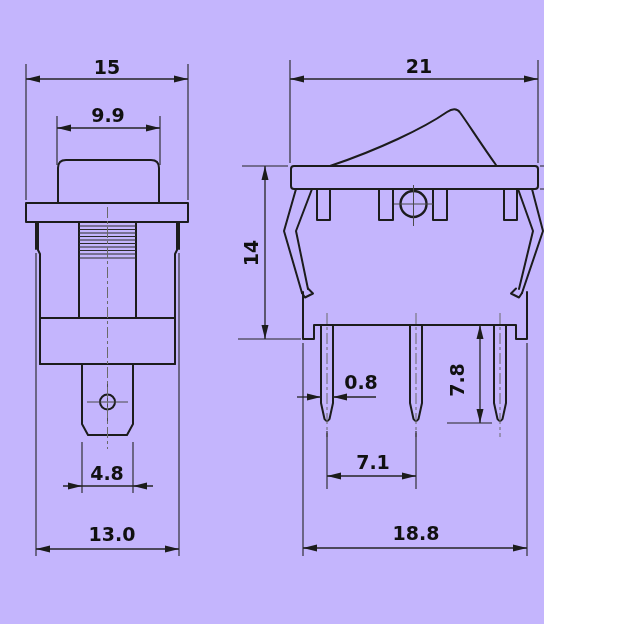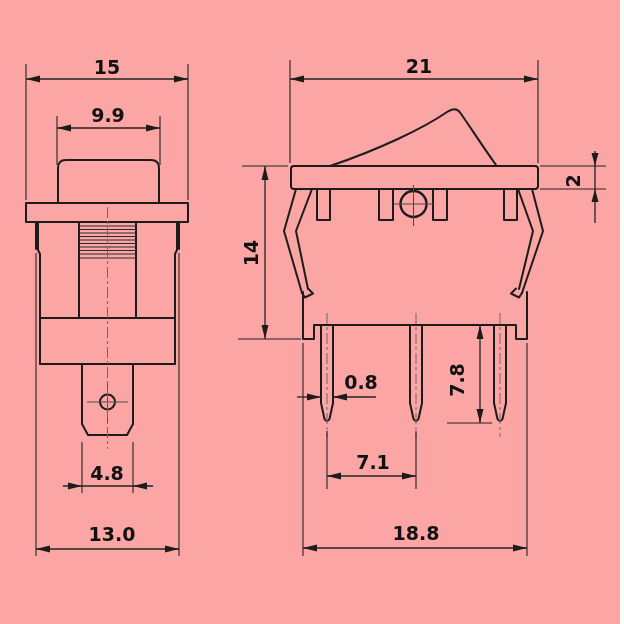--- a/index.html
+++ b/index.html
@@ -1,16 +1,16 @@
 <!DOCTYPE html>
 <html><head>
 <meta charset="utf-8">
 <style>
   html,body{margin:0;padding:0;background:#fff;}
-  #canvas{width:620px;height:624px;background:#fca5a5;position:relative;overflow:hidden;}
+  #canvas{width:544px;height:624px;background:#c4b5fd;position:relative;overflow:hidden;}
   svg{display:block;}
   .outline{stroke:#1c1c1c;stroke-width:2;fill:none;stroke-linejoin:round;stroke-linecap:round;}
   .bold{stroke:#1c1c1c;stroke-width:2.4;fill:none;}
   .dim{stroke:#242424;stroke-width:1.3;fill:none;}
   .ext{stroke:#242424;stroke-width:1.1;fill:none;}
   .thin{stroke:#4a4a4a;stroke-width:1;fill:none;}
   .cl{stroke:#6a6a6a;stroke-width:1;fill:none;stroke-dasharray:11 3 3 3;}
   .hatch{stroke:#2a2a2a;stroke-width:1;fill:none;}
   .ah{fill:#1c1c1c;stroke:none;}
   text{font-family:"DejaVu Sans","Liberation Sans",sans-serif;font-weight:bold;font-size:19px;fill:#111;}

